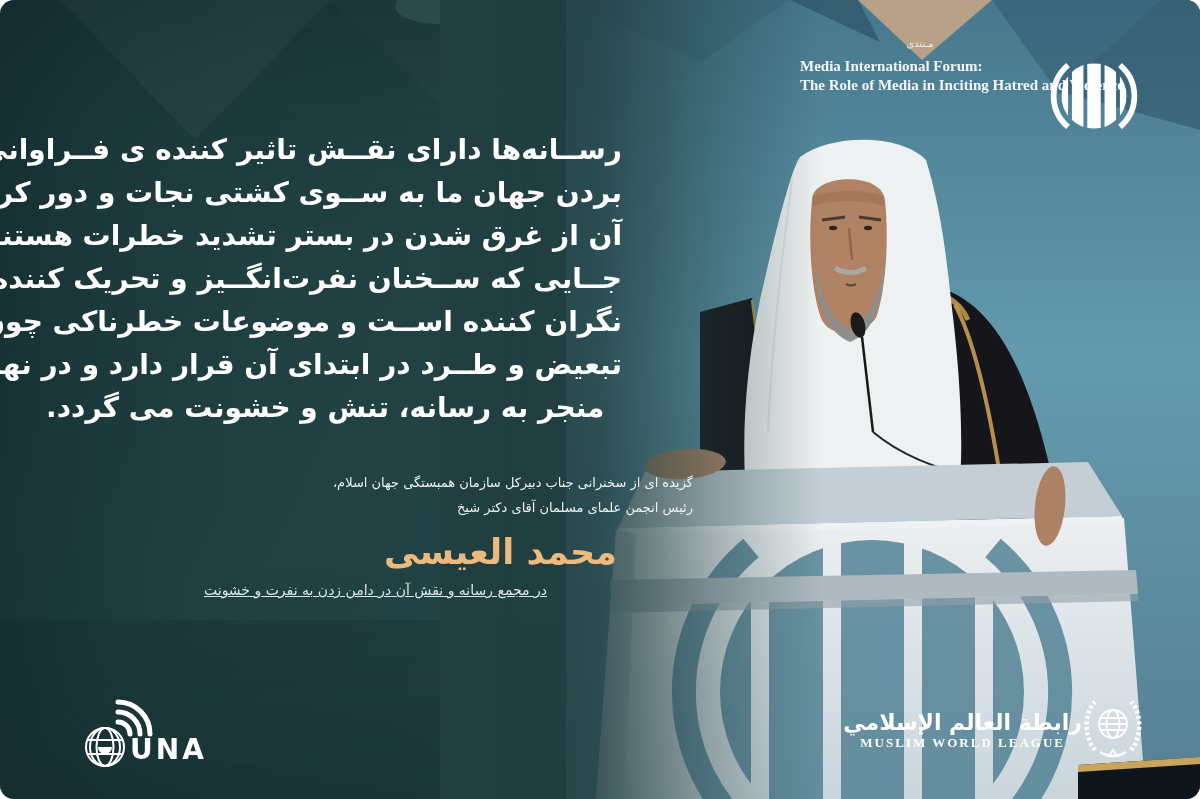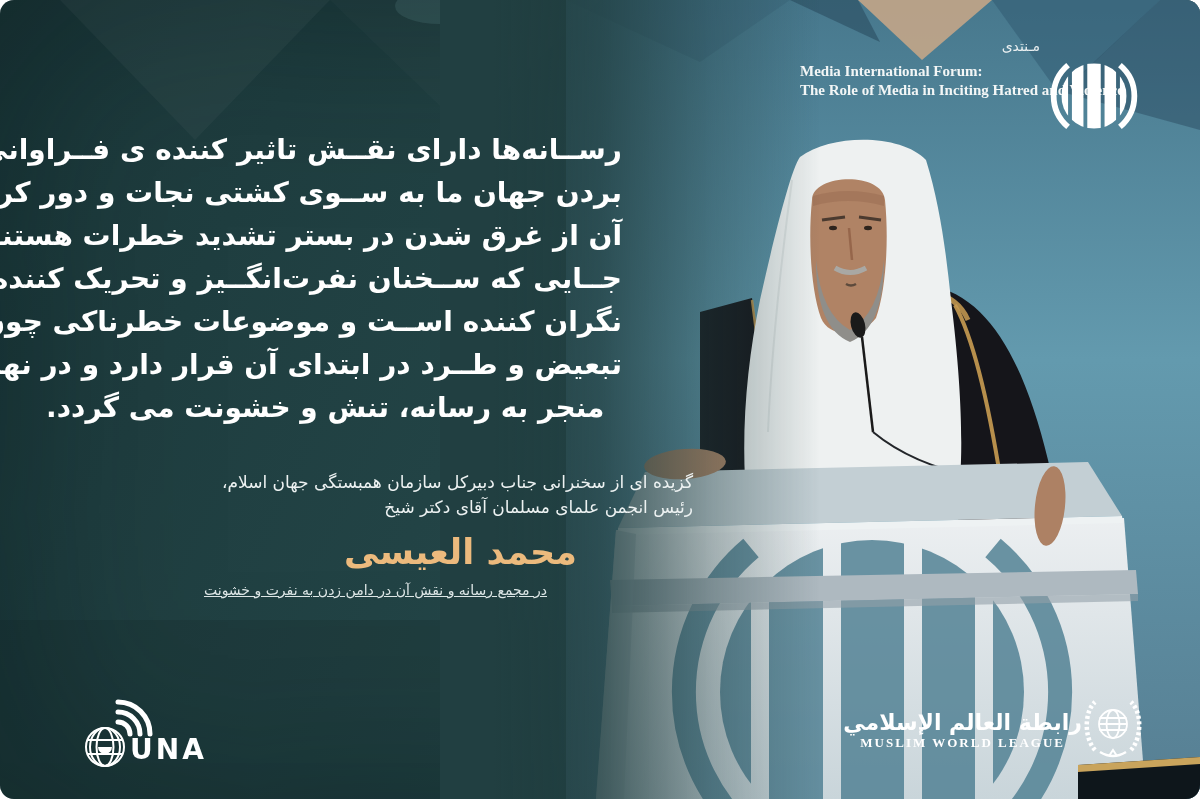--- a/index.html
+++ b/index.html
@@ -11,32 +11,32 @@
     font-family:"DejaVu Sans",sans-serif;
   }
   .scene{position:absolute;left:0;top:0;width:1200px;height:799px;}
   .fade{
     position:absolute;left:440px;top:0;width:380px;height:100%;
     background:linear-gradient(90deg,#213f41 0%,#213f41 14%,rgba(33,63,65,.82) 42%,rgba(33,63,65,.35) 72%,rgba(33,63,65,0) 100%);
     pointer-events:none;
   }
   
   .forum-header{position:absolute;top:38px;right:160px;width:240px;color:#f3f6f6;text-align:right;direction:rtl;}
-  .forum-title-small{font-size:14px;letter-spacing:1px;opacity:.95;}
+  .forum-title-small{font-size:10px;letter-spacing:1px;opacity:.95;text-align:center;}
   .forum-title-ar{font-size:21px;font-weight:bold;white-space:nowrap;margin-top:3px;}
   .forum-title-en{direction:ltr;text-align:left;font-family:"Liberation Serif",serif;font-size:15px;line-height:19px;margin-top:8px;white-space:nowrap;font-weight:bold;}
   .forum-logo{position:absolute;top:50px;right:58px;width:96px;height:92px;}
   
   .quote{position:absolute;left:46px;top:128px;width:576px;color:#ffffff;direction:rtl;}
   .quote .qline{font-size:28px;font-weight:bold;line-height:43px;text-align:right;white-space:nowrap;}
   .quote .qline.last{text-align:left;}
   
   .attribution{position:absolute;top:470px;right:507px;width:620px;direction:rtl;text-align:right;color:#edf2f2;}
-  .attr-line{font-size:17px;line-height:25px;white-space:nowrap;}
-  .speaker-name{font-size:35px;font-weight:bold;color:#ecba7d;margin:12px 116px 0 0;white-space:nowrap;}
+  .attr-line{font-size:13px;line-height:25px;white-space:nowrap;}
+  .speaker-name{font-size:35px;font-weight:bold;color:#ecba7d;margin:12px 76px 0 0;white-space:nowrap;}
   .event-line{font-size:14px;color:#dde6e6;margin:10px 146px 5px 0;white-space:nowrap;text-decoration:underline;}
   
   .una{position:absolute;left:84px;top:692px;width:120px;height:86px;}
   .mwl{position:absolute;right:56px;top:694px;display:flex;align-items:center;gap:0;color:#ffffff;}
   .mwl-text{text-align:center;direction:rtl;}
   .mwl-ar{font-size:22px;font-weight:bold;white-space:nowrap;}
   .mwl-en{direction:ltr;font-family:"Liberation Serif",serif;font-size:13px;letter-spacing:2px;white-space:nowrap;font-weight:bold;}
 </style>
 </head>
 <body>

